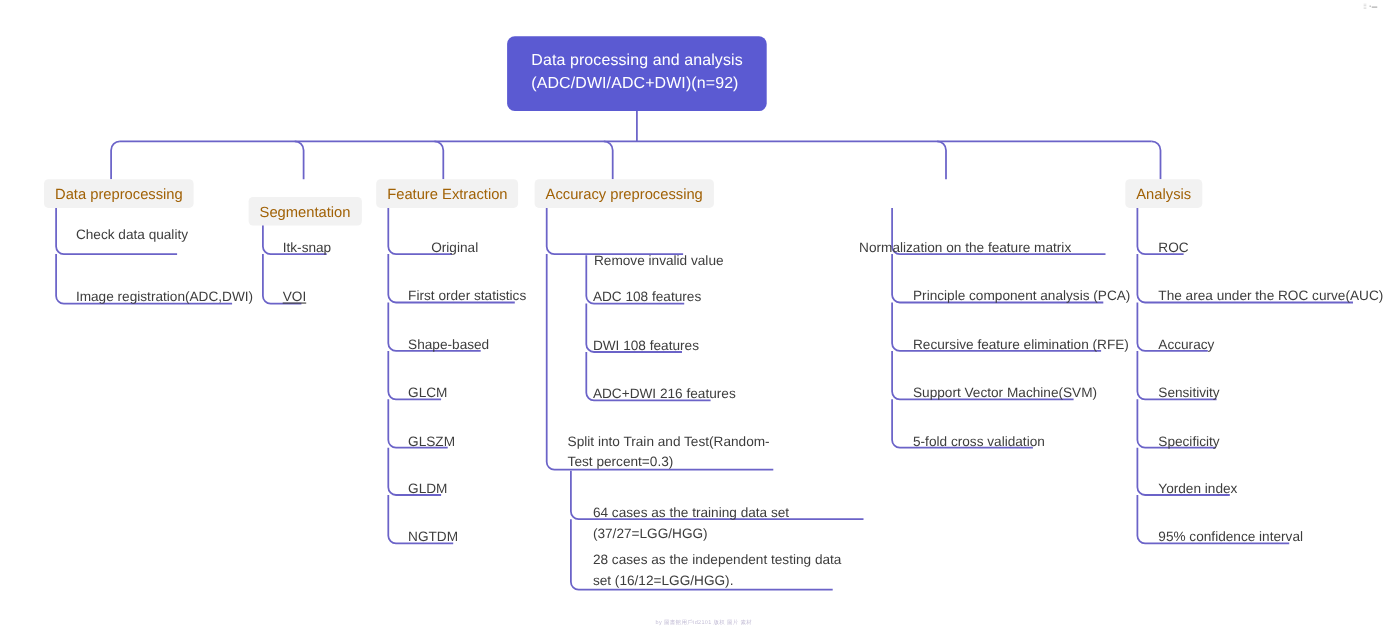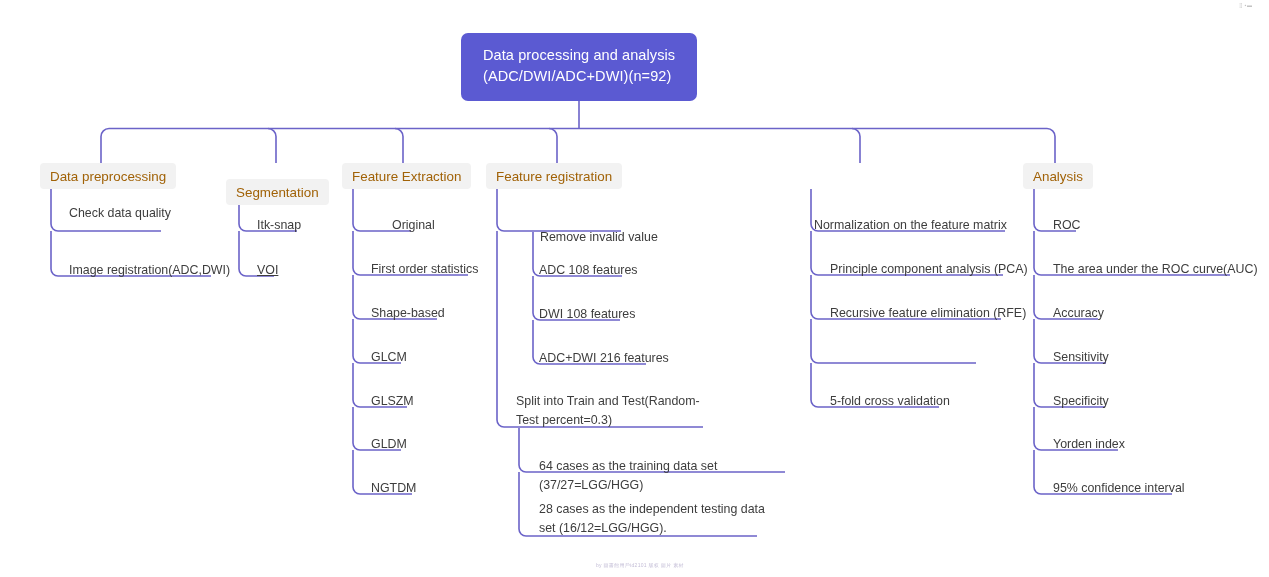--- a/index.html
+++ b/index.html
@@ -125,21 +125,21 @@
   </svg>
 
   <div class="root-node">
     <span class="root-line">Data processing and analysis</span>
     <span class="root-line">(ADC/DWI/ADC+DWI)(n=92)</span>
   </div>
 
   <div class="l2" style="left:40px;top:163px;">Data preprocessing</div>
   <div class="l2" style="left:226px;top:163px;margin-top:16px;">Segmentation</div>
   <div class="l2" style="left:342px;top:163px;">Feature Extraction</div>
-  <div class="l2" style="left:486px;top:163px;">Feature registration</div>
+  <div class="l2" style="left:486px;top:163px;">Accuracy preprocessing</div>
   <div class="l2" style="left:1023px;top:163px;">Analysis</div>
 
   <div class="leaf" style="left:69px;top:204px;">Check data quality</div>
   <div class="leaf" style="left:69px;top:261px;">Image registration(ADC,DWI)</div>
 
   <div class="leaf" style="left:257px;top:216px;">Itk-snap</div>
   <div class="leaf" style="left:257px;top:261px;text-decoration:underline;">VOI</div>
 
   <div class="leaf" style="left:392px;top:216px;">Original</div>
   <div class="leaf" style="left:371px;top:260px;">First order statistics</div>
@@ -151,23 +151,24 @@
 
   <div class="leaf" style="left:540px;top:216px;margin-top:12px;">Remove invalid value</div>
   <div class="leaf" style="left:539px;top:261px;">ADC 108 features</div>
   <div class="leaf" style="left:539px;top:305px;">DWI 108 features</div>
   <div class="leaf" style="left:539px;top:349px;">ADC+DWI 216 features</div>
 
   <div class="leaf wrap" style="left:516px;top:392px;width:195px;">Split into Train and Test(Random-Test percent=0.3)</div>
   <div class="leaf wrap" style="left:539px;top:457px;width:260px;">64 cases as the training data set (37/27=LGG/HGG)</div>
   <div class="leaf wrap" style="left:539px;top:500px;width:230px;">28 cases as the independent testing data set (16/12=LGG/HGG).</div>
 
-  <div class="leaf" style="left:814px;top:216px;">Normalization on the feature matrix</div>
+  <div class="leaf" style="left:781px;top:216px;">Normalization on the feature matrix</div>
   <div class="leaf" style="left:830px;top:304px;">Recursive feature elimination (RFE)</div>
   <div class="leaf" style="left:830px;top:260px;">Principle component analysis (PCA)</div>
+  <div class="leaf" style="left:830px;top:348px;">Support Vector Machine(SVM)</div>
   <div class="leaf" style="left:830px;top:392px;">5-fold cross validation</div>
 
   <div class="leaf" style="left:1053px;top:216px;">ROC</div>
   <div class="leaf" style="left:1053px;top:260px;">The area under the ROC curve(AUC)</div>
   <div class="leaf" style="left:1053px;top:304px;">Accuracy</div>
   <div class="leaf" style="left:1053px;top:348px;">Sensitivity</div>
   <div class="leaf" style="left:1053px;top:392px;">Specificity</div>
   <div class="leaf" style="left:1053px;top:435px;">Yorden index</div>
   <div class="leaf" style="left:1053px;top:479px;">95% confidence interval</div>
 

